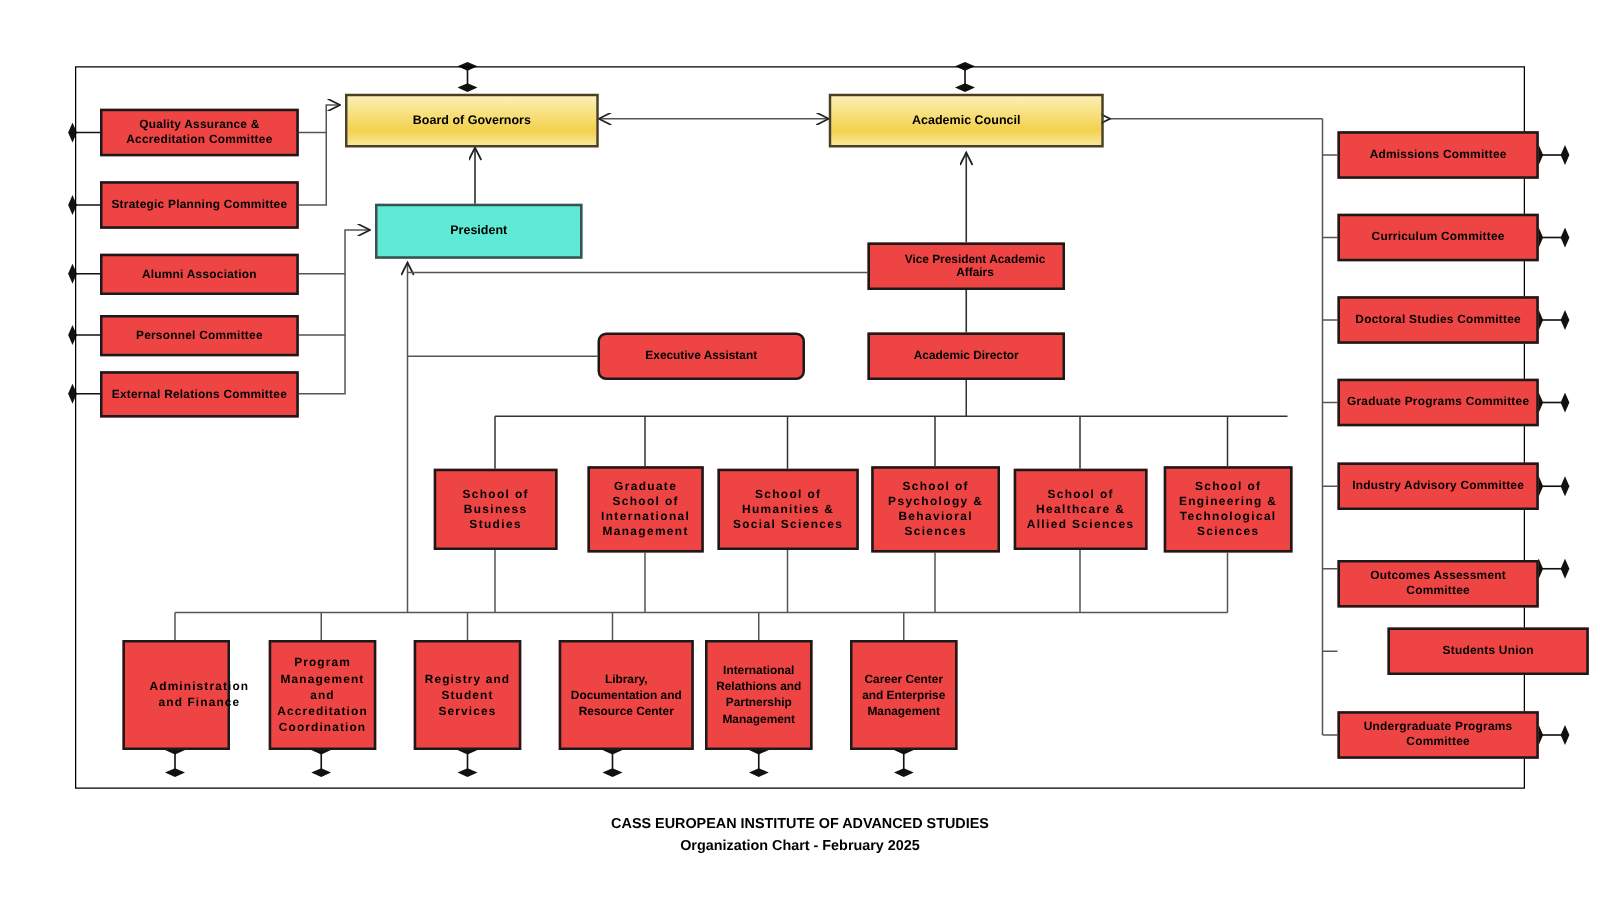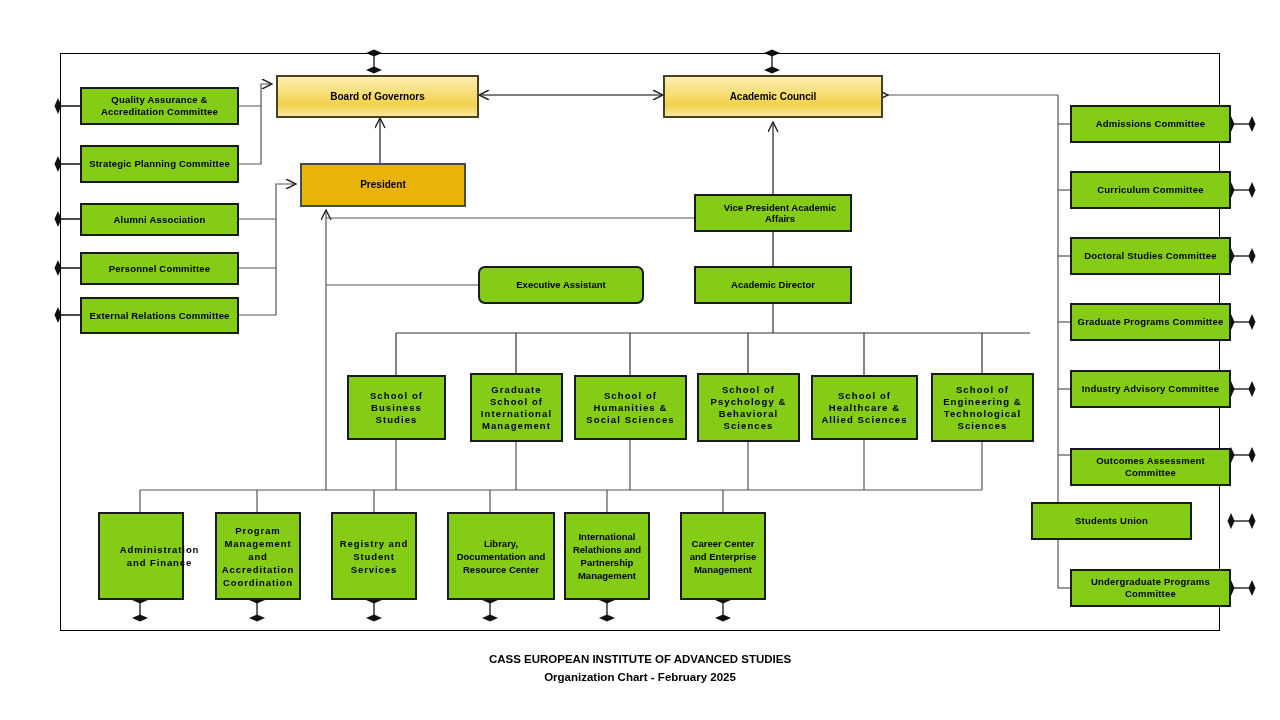--- a/index.html
+++ b/index.html
@@ -17,34 +17,34 @@
     border:1px solid #000;box-sizing:border-box;background:transparent;
   }
 
   
   svg.wires{position:absolute;left:0;top:0;width:1280px;height:720px;
             pointer-events:none;}
 
   
   .node{
     position:absolute;box-sizing:border-box;
-    border:2px solid #1a1a1a;background:#84cc16;
+    border:2px solid #1a1a1a;background:#ef4444;
     display:flex;align-items:center;justify-content:center;
     text-align:center;color:#000;
     font-size:9.5px;line-height:11.5px;font-weight:700;
     padding:2px 3px;
   }
   .node.top{
     border:2px solid #4a4024;
     background:linear-gradient(to bottom,#fcefb4 0%,#f7dc72 45%,#f2d14e 70%,#f9e79a 100%);
     font-size:10px;
   }
   .node.pres{
     border:2px solid #3d4f4e;
-    background:#eab308;font-size:10px;
+    background:#5eead4;font-size:10px;
   }
   .node.school{
     font-size:9.5px;line-height:12px;letter-spacing:1.1px;
   }
   .node.unit{
     font-size:9.5px;line-height:13px;letter-spacing:0.9px;
   }
   .node.unit.plain{letter-spacing:0px;line-height:13px;}
   .node.cmt{font-size:9.5px;line-height:12px;letter-spacing:0.2px;}
 
@@ -218,21 +218,21 @@
   </div>
   <div class="node cmt" style="left:1070px;top:303px;width:161px;height:38px;">
     <span>Graduate Programs Committee</span>
   </div>
   <div class="node cmt" style="left:1070px;top:370px;width:161px;height:38px;">
     <span>Industry Advisory Committee</span>
   </div>
   <div class="node cmt" style="left:1070px;top:448px;width:161px;height:38px;">
     <span>Outcomes Assessment Committee</span>
   </div>
-  <div class="node cmt" style="left:1031px;top:502px;width:161px;height:38px;">
+  <div class="node cmt" style="left:1110px;top:502px;width:161px;height:38px;">
     <span>Students Union</span>
   </div>
   <div class="node cmt" style="left:1070px;top:569px;width:161px;height:38px;">
     <span>Undergraduate Programs Committee</span>
   </div>
 
   <div class="node school" style="left:347px;top:375px;width:99px;height:65px;">
     <span>School of Business Studies</span>
   </div>
   <div class="node school" style="left:470px;top:373px;width:93px;height:69px;">

